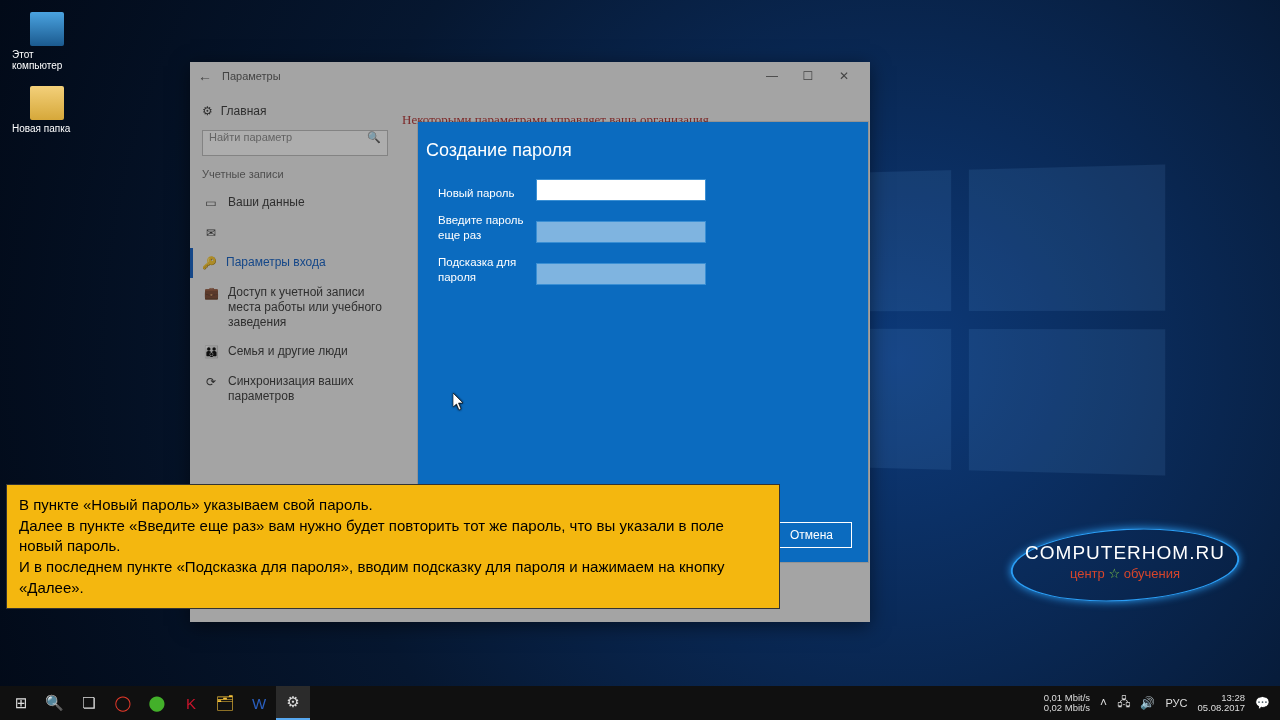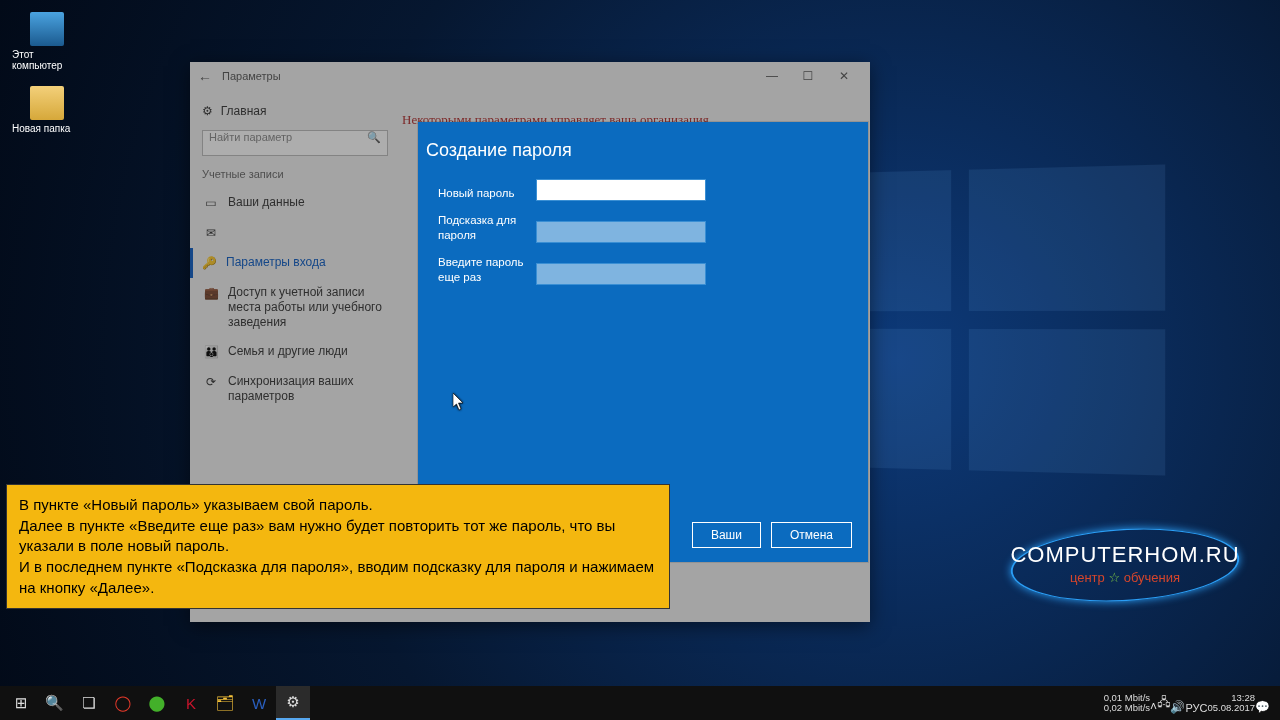--- a/index.html
+++ b/index.html
@@ -37,35 +37,35 @@
 .pwd-dialog { position:absolute; left:418px; top:122px; width:450px; height:440px; background:#0b6bbf; color:#fff; box-shadow:0 0 0 1px rgba(0,0,0,.1); }
 .pwd-dialog h2 { font-weight:400; font-size:18px; padding:18px 8px 12px; }
 .pwd-row { display:flex; align-items:flex-end; padding:6px 20px; gap:8px; font-size:11.5px; }
 .pwd-row label { width:90px; line-height:1.3; }
 .pwd-row input { flex:0 0 170px; height:22px; background:#fff; border:1px solid #3a8fd4; padding:0 4px; font-size:12px; }
 .pwd-row input.dim-input { background:#7fb4e0; }
 .btn-row { position:absolute; right:16px; bottom:14px; display:flex; gap:10px; }
 .dlg-btn { border:1px solid #fff; background:transparent; color:#fff; font-size:12px; padding:5px 18px; cursor:pointer; }
 
 
-.caption { position:absolute; left:6px; top:484px; width:664px; background:#f4b70f; border:1px solid #333; padding:10px 12px; font-size:15px; line-height:1.38; color:#000; }
+.caption { position:absolute; left:6px; top:484px; width:774px; background:#f4b70f; border:1px solid #333; padding:10px 12px; font-size:15px; line-height:1.38; color:#000; }
 
 
 .brand { position:absolute; right:40px; bottom:90px; width:230px; height:130px; color:#fff; text-align:center; }
 .brand .ring { position:absolute; inset:0; border:2px solid #2a9df4; border-radius:50%; box-shadow:0 0 12px #2a9df4; transform:scaleY(.55) rotate(-8deg); }
-.brand .t1 { position:relative; top:42px; font-size:22px; letter-spacing:1px;text-align:center; }
+.brand .t1 { position:relative; top:42px; font-size:19px; letter-spacing:1px;text-align:center; }
 .brand .t2 { position:relative; top:44px; font-size:13px; color:#d6452b; }
 .brand .star { color:#7fc843; }
 
 
 .taskbar { position:absolute; left:0; right:0; bottom:0; height:34px; background:#101010; display:flex; align-items:center; padding:0 4px; color:#ddd; font-size:11px; }
 .tb-ico { width:34px; height:34px; display:flex; align-items:center; justify-content:center; font-size:15px; }
 .tb-ico.active { background:#2b2b2b; border-bottom:2px solid #57a8f0; }
 .tb-spacer { flex:1; }
-.tray { display:flex; align-items:flex-end; padding-right:6px; }
+.tray { display:flex; align-items:center; gap:10px; padding-right:6px; }
 .tray .net { text-align:right; font-size:9.5px; line-height:1.1; }
 .tray .clock { text-align:right; font-size:9.5px; line-height:1.1; }
 .tray .tico { font-size:12px; }
 
 
 .cursor { position:absolute; left:453px; top:393px; width:12px; height:18px; }
 .cursor svg { filter:drop-shadow(0 0 1px #000); }
 </style>
 </head>
 <body>
@@ -136,26 +136,26 @@
   <div class="dim"></div>
 </div>
 
 <div class="pwd-dialog">
   <h2>Создание пароля</h2>
   <div class="pwd-row">
     <label>Новый пароль</label>
     <input type="password" style="">
   </div>
   <div class="pwd-row">
+    <label>Введите пароль еще раз</label>
+    <input class="dim-input" type="password" style="">
+  </div>
+  <div class="pwd-row">
     <label>Подсказка для пароля</label>
     <input class="dim-input" type="text" style="">
-  </div>
-  <div class="pwd-row">
-    <label>Введите пароль еще раз</label>
-    <input class="dim-input" type="password" style="">
   </div>
   <div class="btn-row">
     <button class="dlg-btn">Ваши</button>
     <button class="dlg-btn">Отмена</button>
   </div>
 </div>
 
 <div class="caption">
   <div>В пункте «Новый пароль» указываем свой пароль.</div>
   <div>Далее в пункте «Введите еще раз» вам нужно будет повторить тот же пароль, что вы указали в поле новый пароль.</div>

